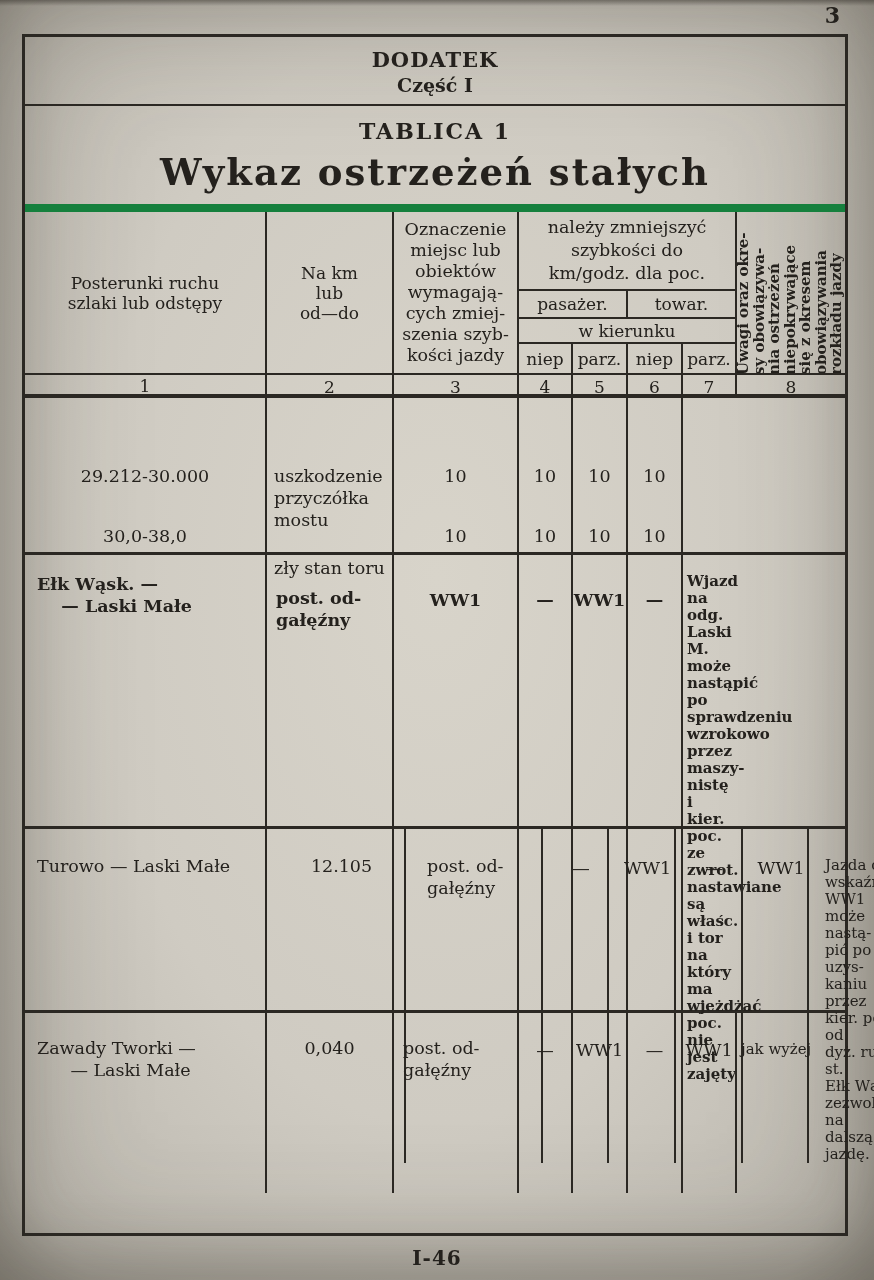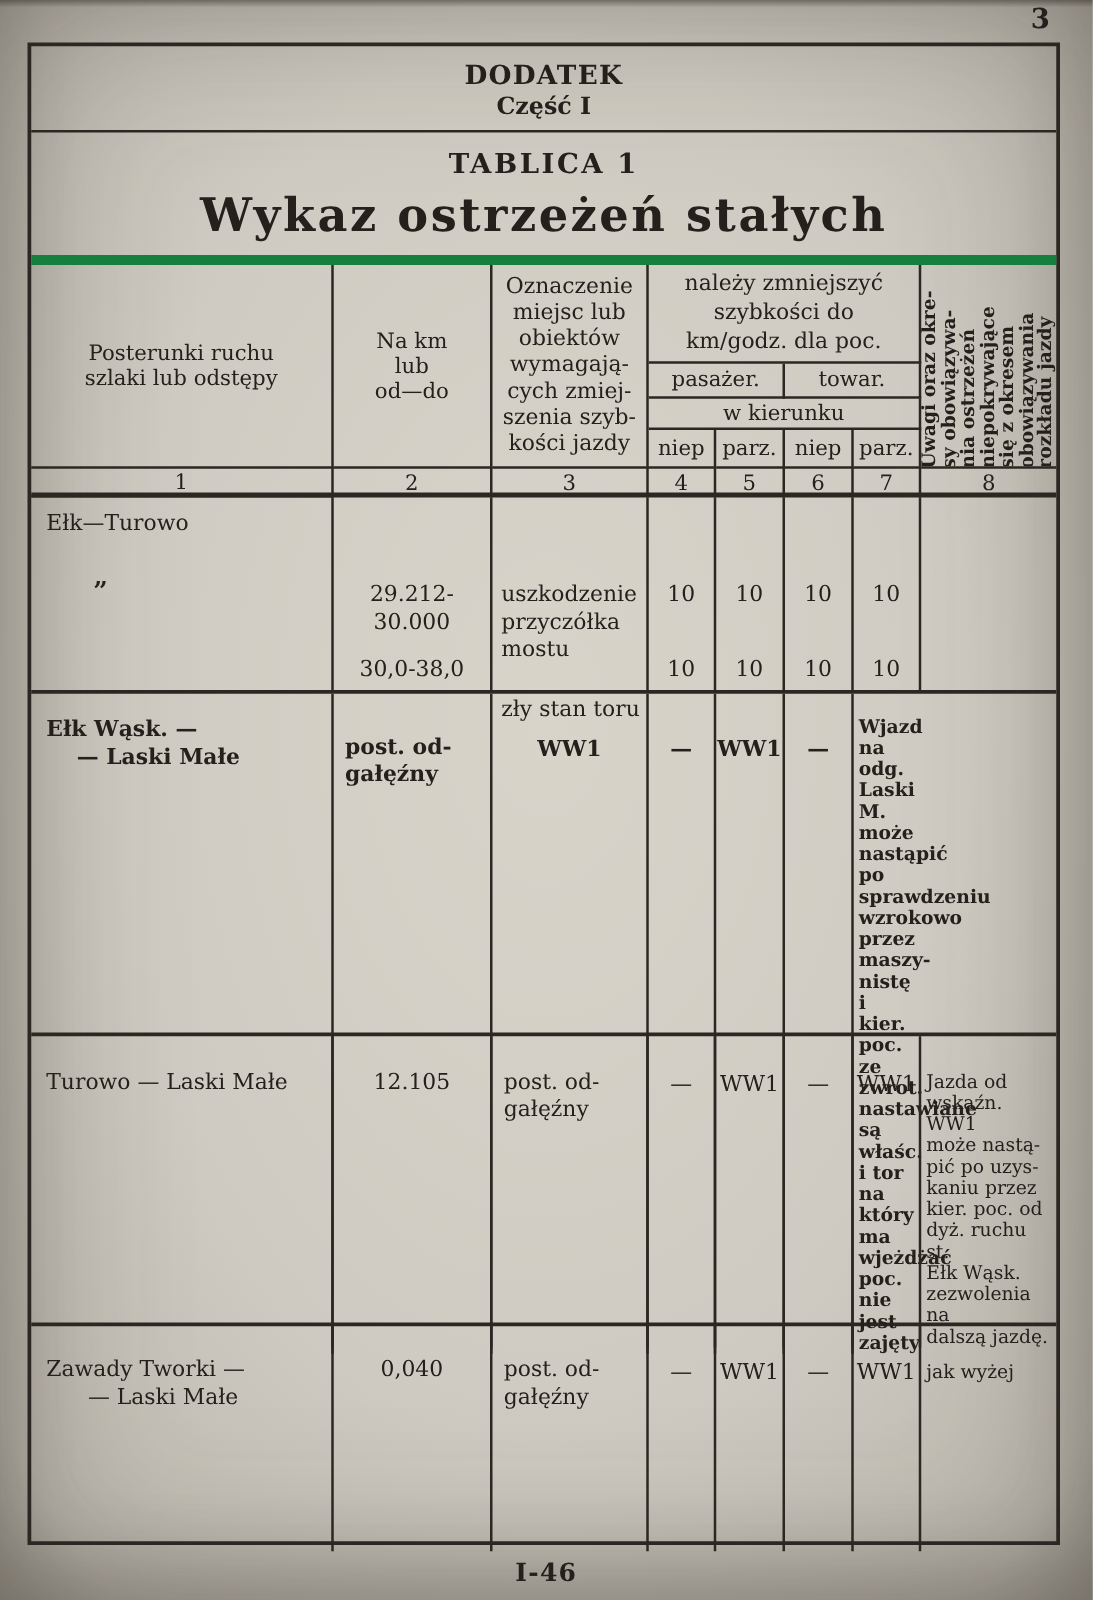--- a/index.html
+++ b/index.html
@@ -132,24 +132,20 @@
     <div class="cell num" style="grid-column:3; border-top:2px solid #2b2823;">3</div>
     <div class="cell num" style="grid-column:4; border-top:2px solid #2b2823;">4</div>
     <div class="cell num" style="grid-column:5; border-top:2px solid #2b2823;">5</div>
     <div class="cell num" style="grid-column:6; border-top:2px solid #2b2823;">6</div>
     <div class="cell num" style="grid-column:7; border-top:2px solid #2b2823;">7</div>
     <div class="cell num last" style="grid-column:8; border-top:2px solid #2b2823;">8</div>
   </div>
 
   <div class="grid row" style="height:157px;">
     <div class="cell ds">
-      <span class="abs" style="top:10px; left:12px;">Ełk—Turowo</span>
-      <span class="abs" style="top:52px; left:50px; font-size:20px; font-weight:bold;">„</span>
-    </div>
-    <div class="cell ds">
       <span class="abs ctr" style="top:67px;">29.212-30.000</span>
       <span class="abs ctr" style="top:127px;">30,0-38,0</span>
     </div>
     <div class="cell ds">
       <span class="abs" style="top:67px; left:7px; white-space:pre-line;">uszkodzenie
 przyczółka
 mostu</span>
       <span class="abs" style="top:127px; left:7px; white-space:pre-line;margin-top:32px;">zły stan toru</span>
     </div>
     <div class="cell ds">
@@ -204,21 +200,21 @@
 nistę i kier.
 poc. ze zwrot.
 nastawiane są
 właśc. i tor na
 który ma
 wjeżdżać poc.
 nie jest zajęty</div>
     </div>
   </div>
 
-  <div class="grid row" style="height:232px;">
+  <div class="grid row" style="height:184px;gap:12px;">
     <div class="cell ds">
       <span class="abs" style="top:26px; left:12px;">Turowo — Laski Małe</span>
     </div>
     <div class="cell ds">
       <span class="abs ctr" style="top:26px;">12.105</span>
     </div>
     <div class="cell ds">
       <span class="abs" style="top:26px; left:9px; white-space:pre-line;">post. od-
 gałęźny</span>
     </div>

